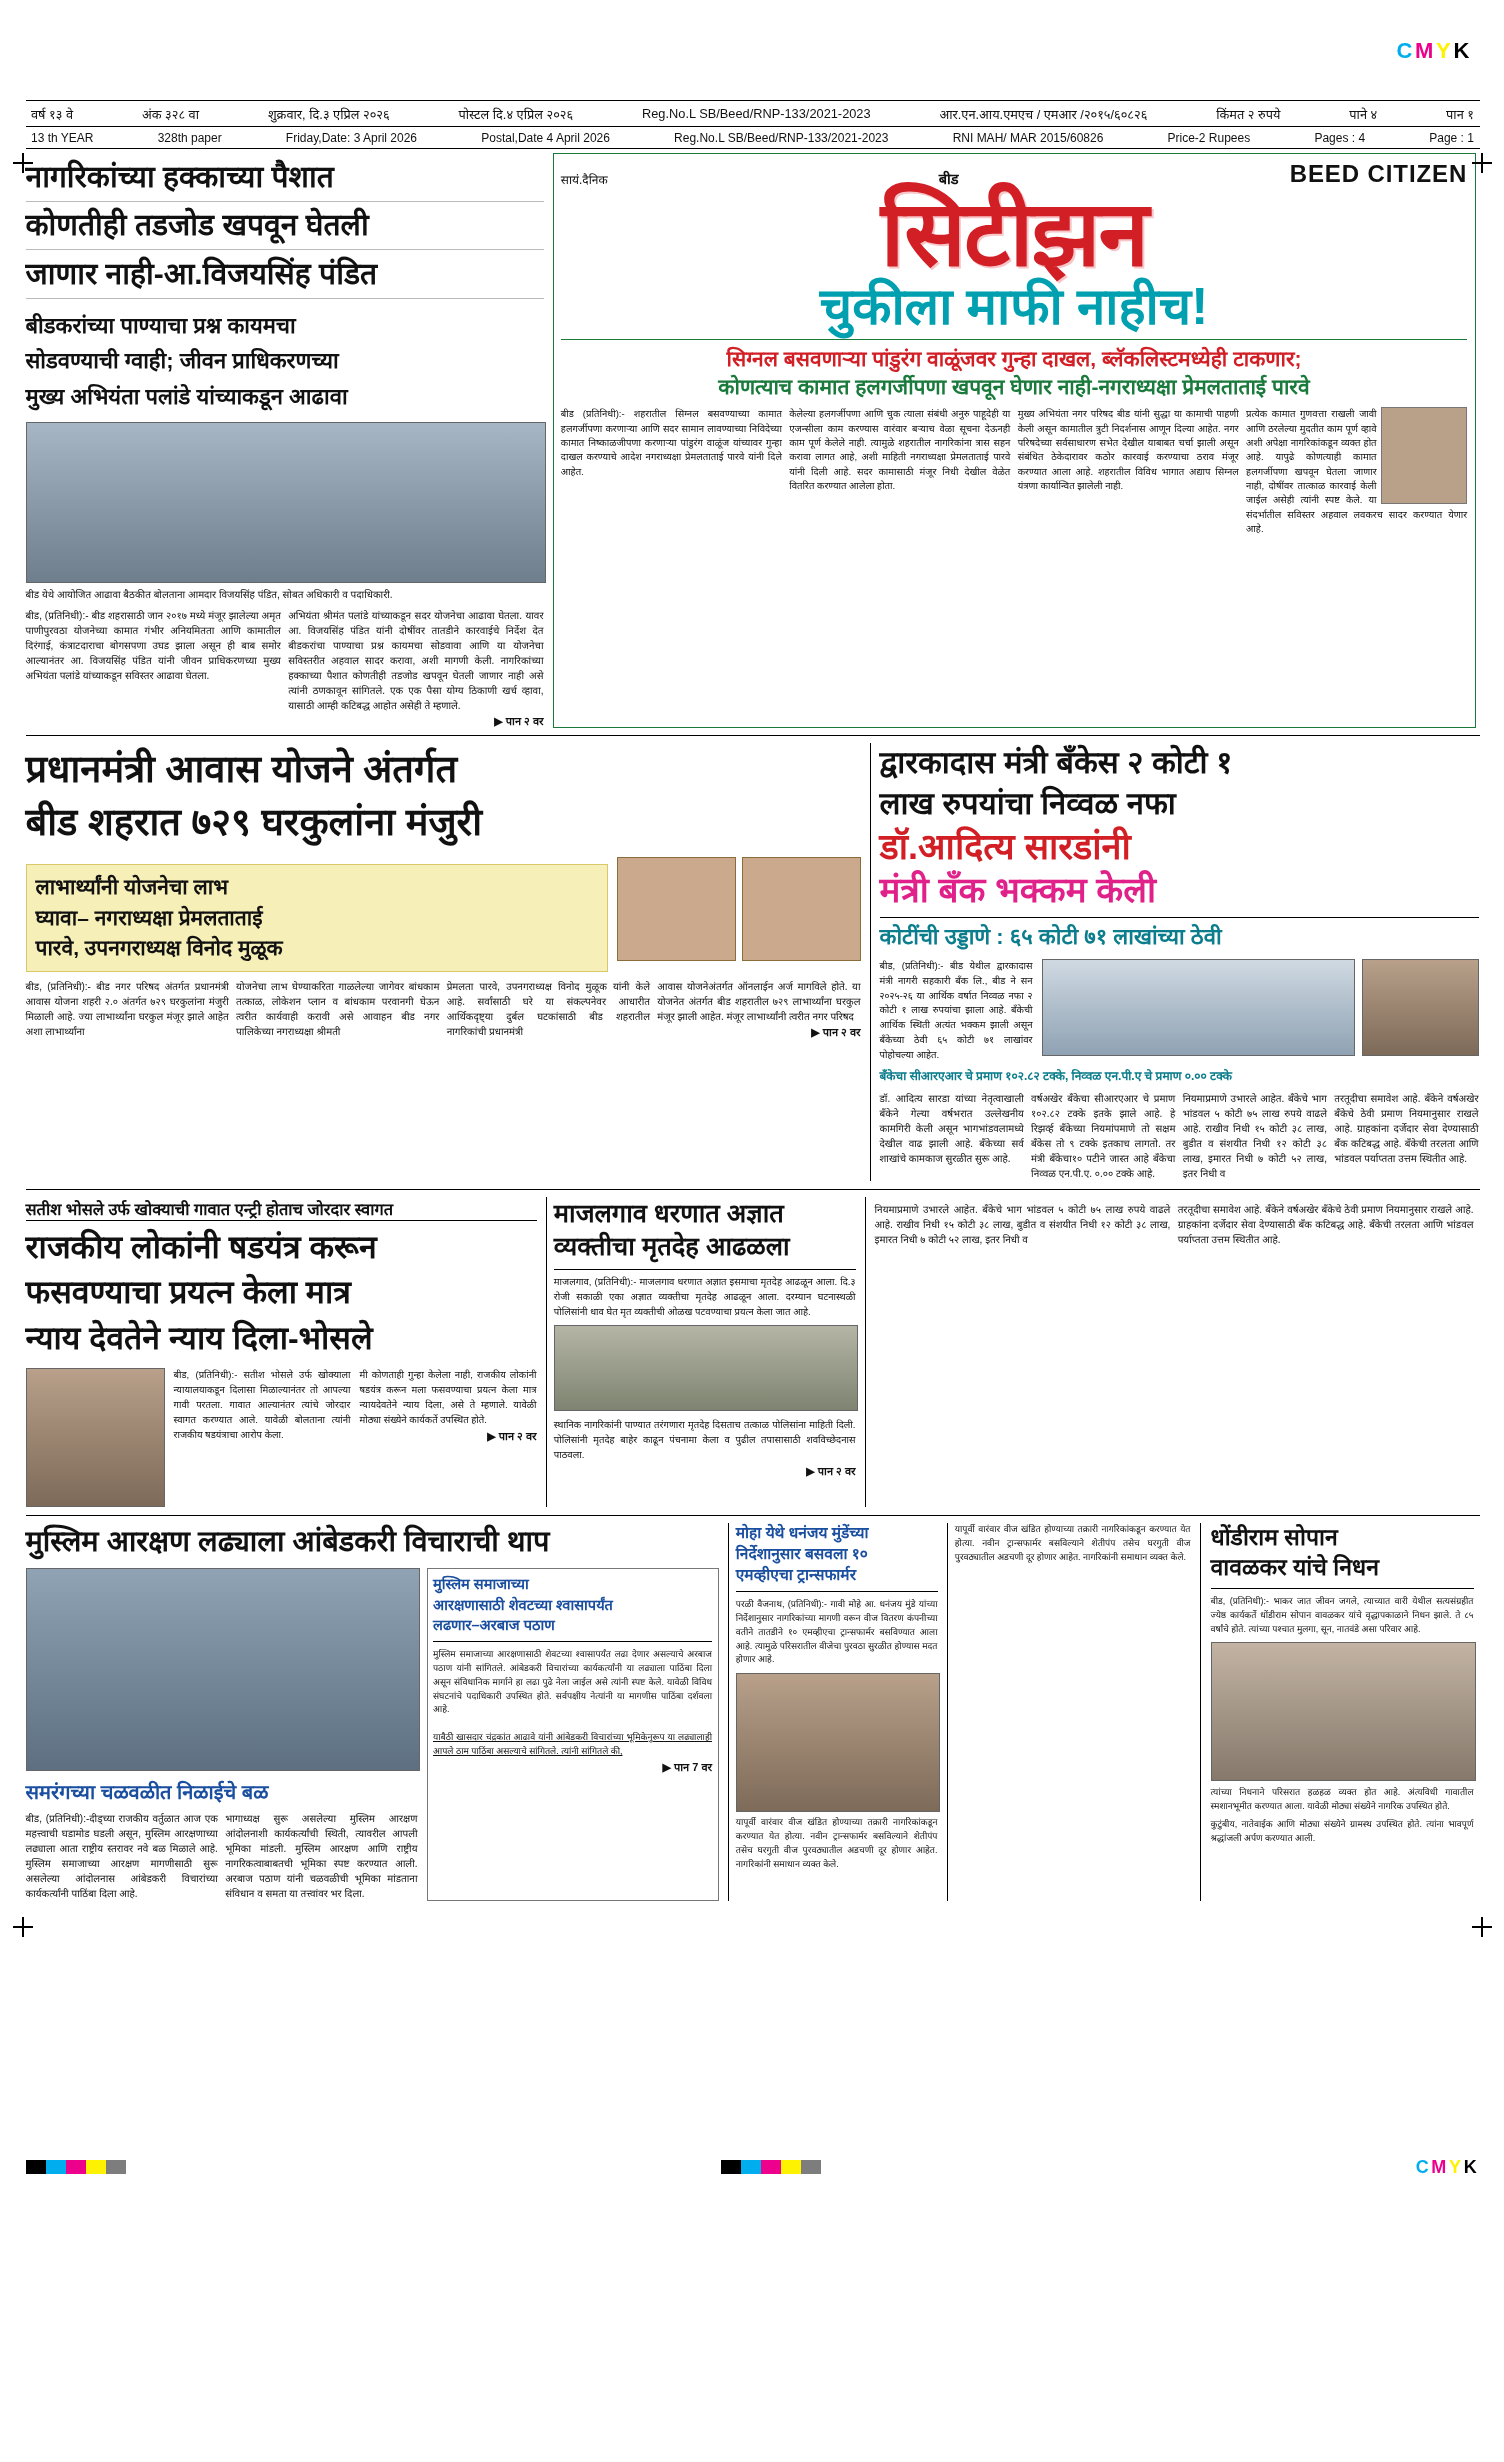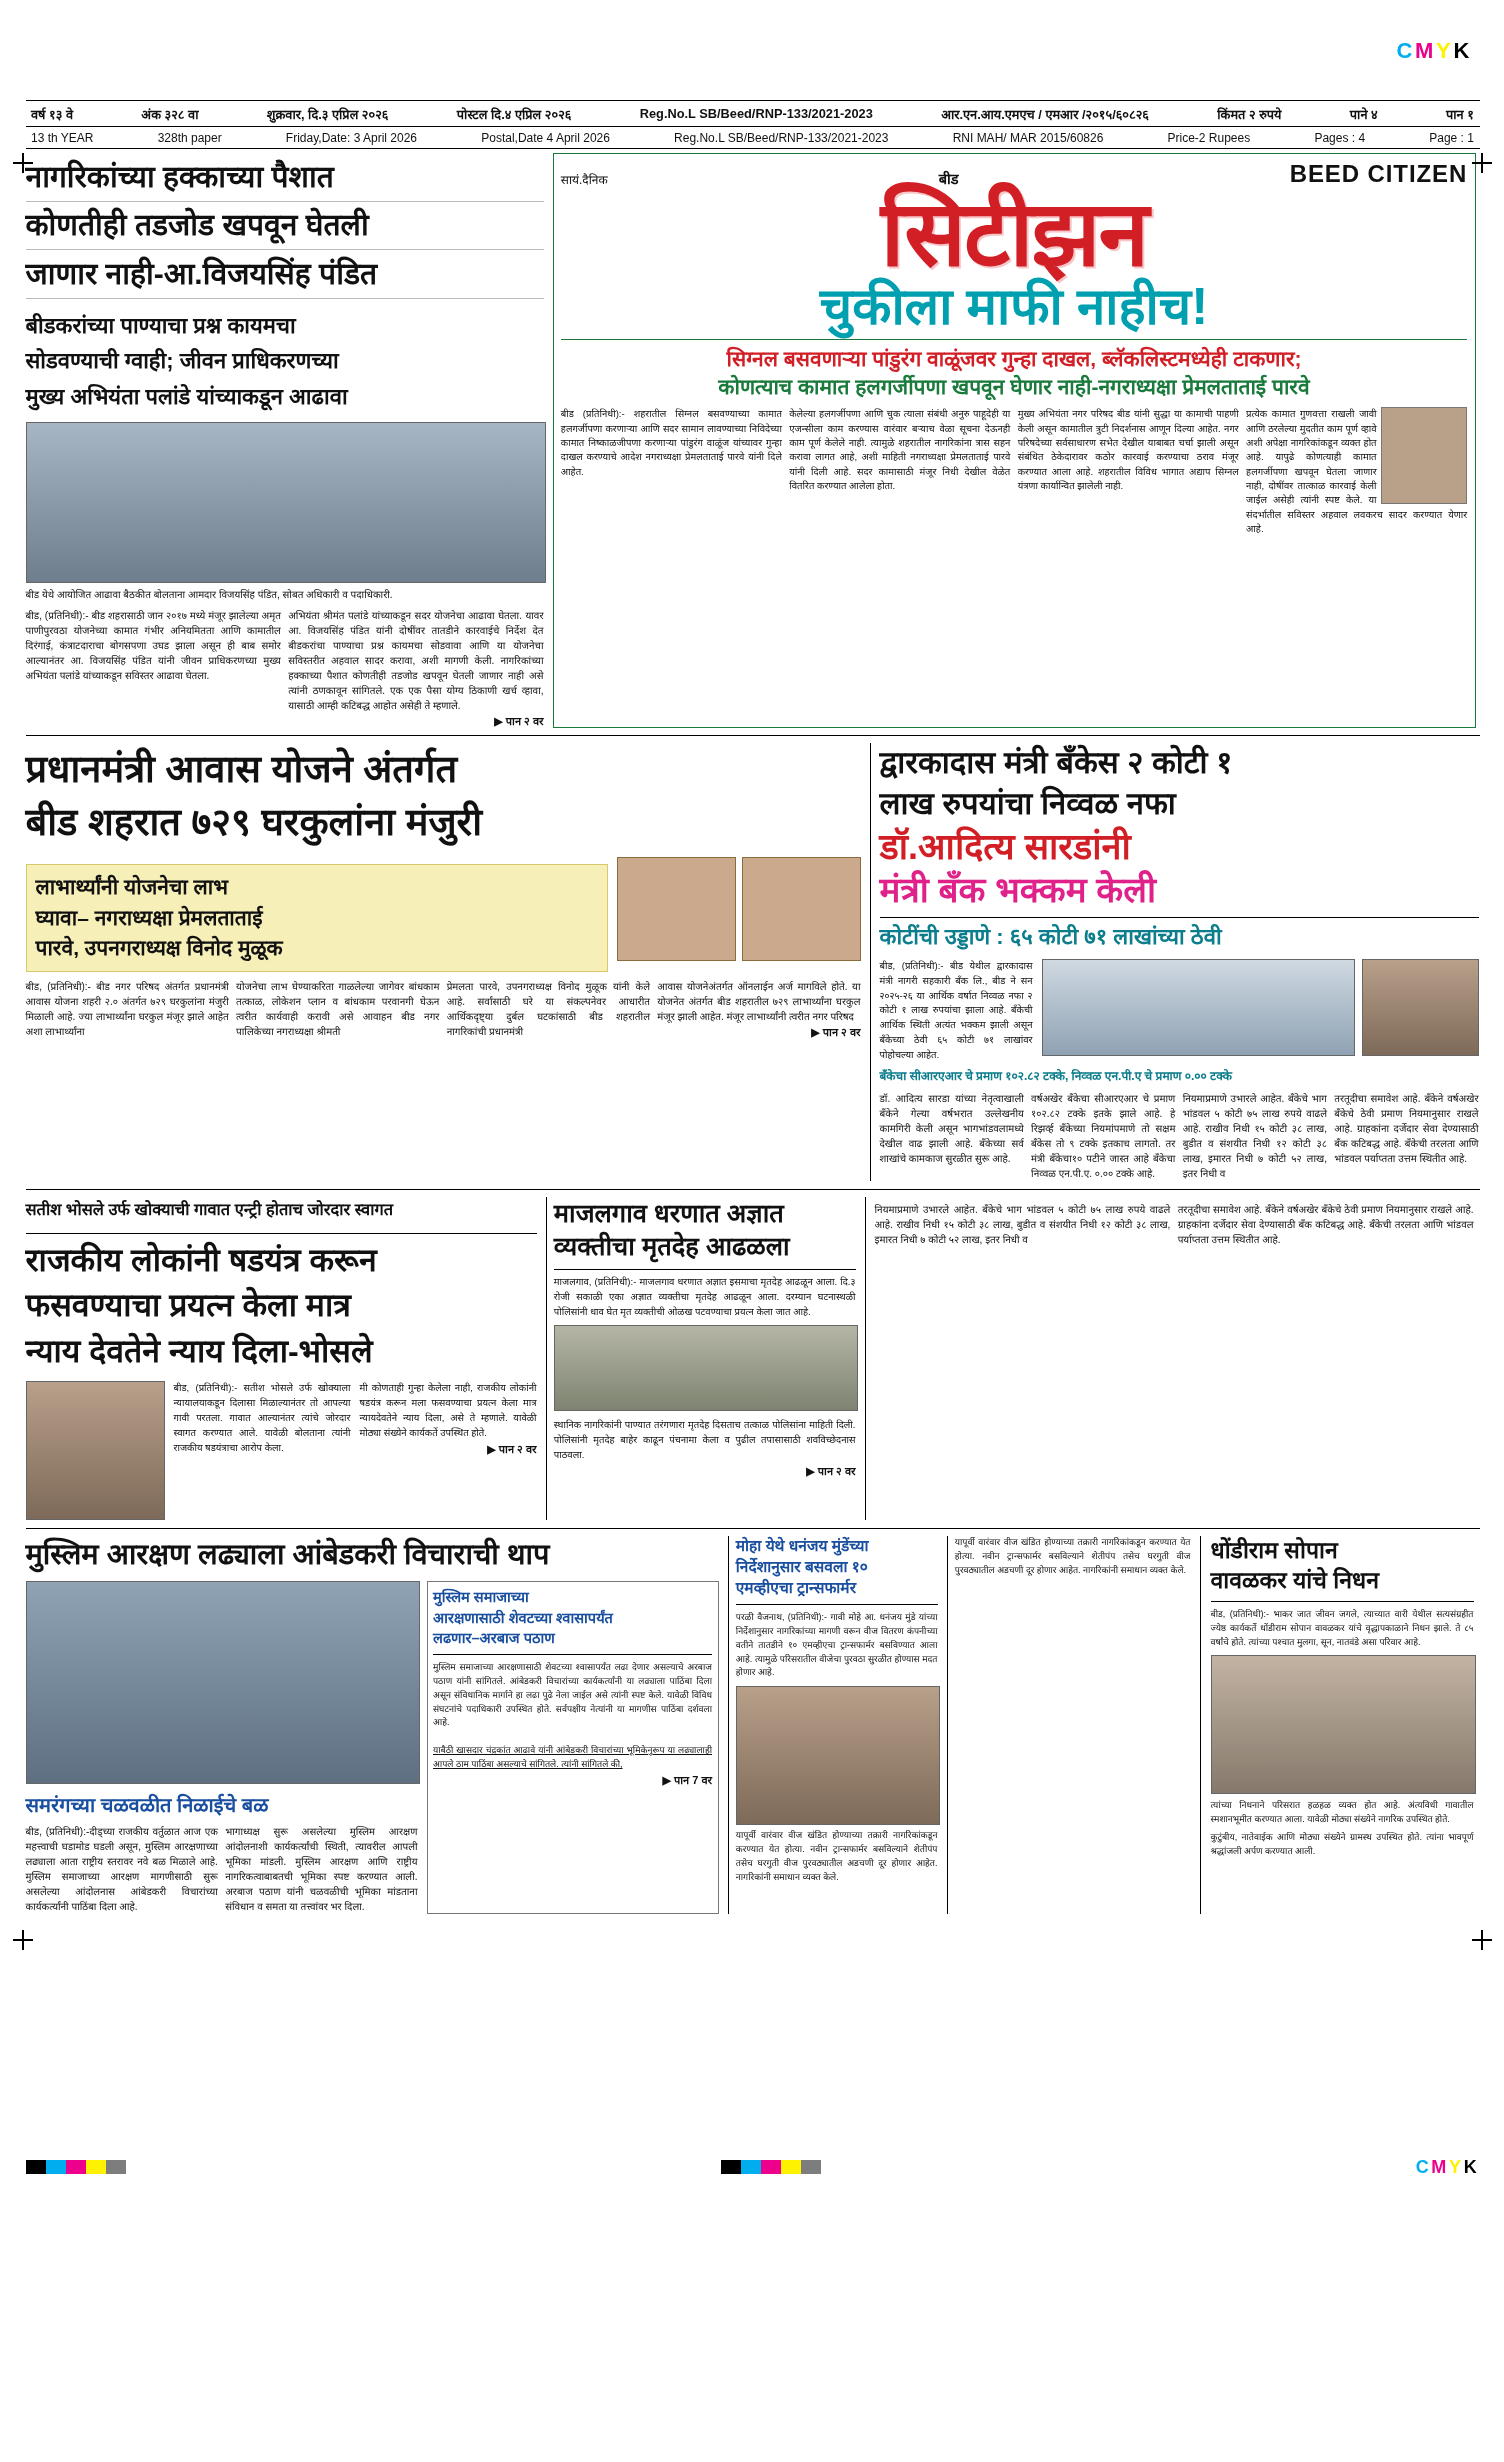--- a/index.html
+++ b/index.html
@@ -5,21 +5,21 @@
   html,body{margin:0;padding:0;background:#fff;}
   body{width:1505px;height:2462px;font-family:"Liberation Sans",sans-serif;color:#111;overflow:hidden;}
   .page{position:relative;width:1505px;height:2194px;box-sizing:border-box;padding:0 25.5px;}
 
   
   .cmyk-top{position:absolute;right:33px;top:38px;font-size:22px;font-weight:bold;letter-spacing:2.7px;}
   .cmyk-top .c{color:#00AEEF}.cmyk-top .m{color:#EC008C}.cmyk-top .y{color:#FFF200}.cmyk-top .k{color:#000}
 
   .masthead-strip{position:absolute;left:25.5px;top:100px;width:1454px;border-top:1.8px solid #000;border-bottom:0.9px solid #000;}
   .strip-row{display:flex;justify-content:space-between;align-items:center;padding:3.6px 5.5px;font-size:12.8px;}
-  .strip-row.mr{font-weight:bold;}
+  .strip-row.mr{font-weight:normal;}
   .strip-row.en{font-size:12px;color:#111;border-top:0.9px solid #000;}
   .strip-row span{white-space:nowrap;}
 
   .content{position:absolute;left:25.5px;top:153px;width:1454px;}
 
   
   .cross{position:absolute;width:20px;height:20px;}
   .cross:before,.cross:after{content:"";position:absolute;background:#000;}
   .cross:before{left:9px;top:0;width:1.8px;height:20px;}
   .cross:after{top:9px;left:0;height:1.8px;width:20px;}
@@ -70,21 +70,21 @@
   .h2big{font-weight:bold;font-size:31px;line-height:1.3;}
   .h2red{color:#d21f26;font-weight:bold;font-size:36px;line-height:1.25;}
   .h2mag{color:#e0218a;font-weight:bold;font-size:35px;line-height:1.2;}
   .h2teal{color:#0b7d8c;font-weight:bold;font-size:22px;line-height:1.3;}
 
   
   .sec3{display:flex;gap:9px;}
   .sec3 .a{width:511px;}
   .sec3 .b{width:310px;border-left:0.9px solid #000;padding-left:7.3px;box-sizing:border-box;}
   .sec3 .c{width:609px;border-left:1.8px solid #000;padding-left:9px;box-sizing:border-box;}
-  .hdr-bar{font-weight:bold;font-size:16.4px;border-bottom:0.9px solid #000;padding-bottom:13px;margin-bottom:4.6px;}
+  .hdr-bar{font-weight:bold;font-size:16.4px;border-bottom:0.9px solid #000;padding-bottom:0;margin-bottom:4.6px;}
 
   
   .sec4{display:flex;gap:9px;}
   .sec4 .a{width:693px;}
   .sec4 .b{width:210px;border-left:0.9px solid #000;padding-left:7.3px;box-sizing:border-box;}
   .sec4 .c{width:244px;border-left:0.9px solid #000;padding-left:7.3px;box-sizing:border-box;}
   .sec4 .d{width:274px;border-left:1.8px solid #000;padding-left:10px;box-sizing:border-box;}
   .sec4box{border:0.9px solid #777;padding:5.5px;box-sizing:border-box;}
   .txt{font-size:9.6px;line-height:1.55;text-align:justify;}
   .txt.s{font-size:9px;}

